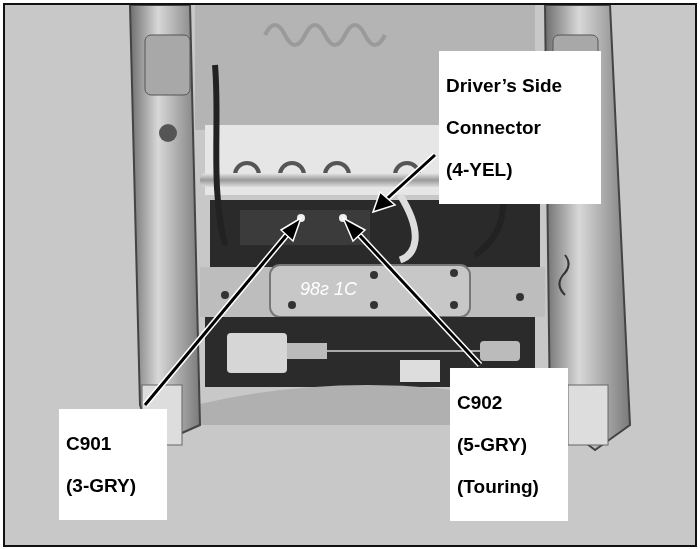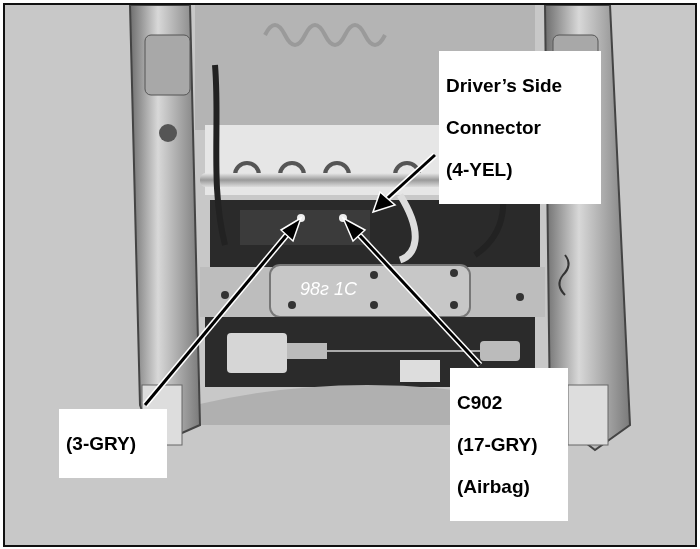--- a/index.html
+++ b/index.html
@@ -99,21 +99,22 @@
     <polygon points="368,207 375,187 390,200" fill="#000" stroke="#fff" stroke-width="1.5"></polygon>
   </svg>
 
   <div class="callout" style="left:434px;top:46px;width:148px;">
     <span>Driver’s Side</span>
     <span>Connector</span>
     <span>(4-YEL)</span>
   </div>
 
   <div class="callout" style="left:54px;top:404px;width:94px;">
+    <span>C901</span>
     <span>(3-GRY)</span>
   </div>
 
   <div class="callout" style="left:426px;top:363px;width:104px;margin-left:19px;">
     <span>C902</span>
-    <span>(17-GRY)</span>
-    <span>(Airbag)</span>
+    <span>(5-GRY)</span>
+    <span>(Touring)</span>
   </div>
 </div>
 
 </body></html>

